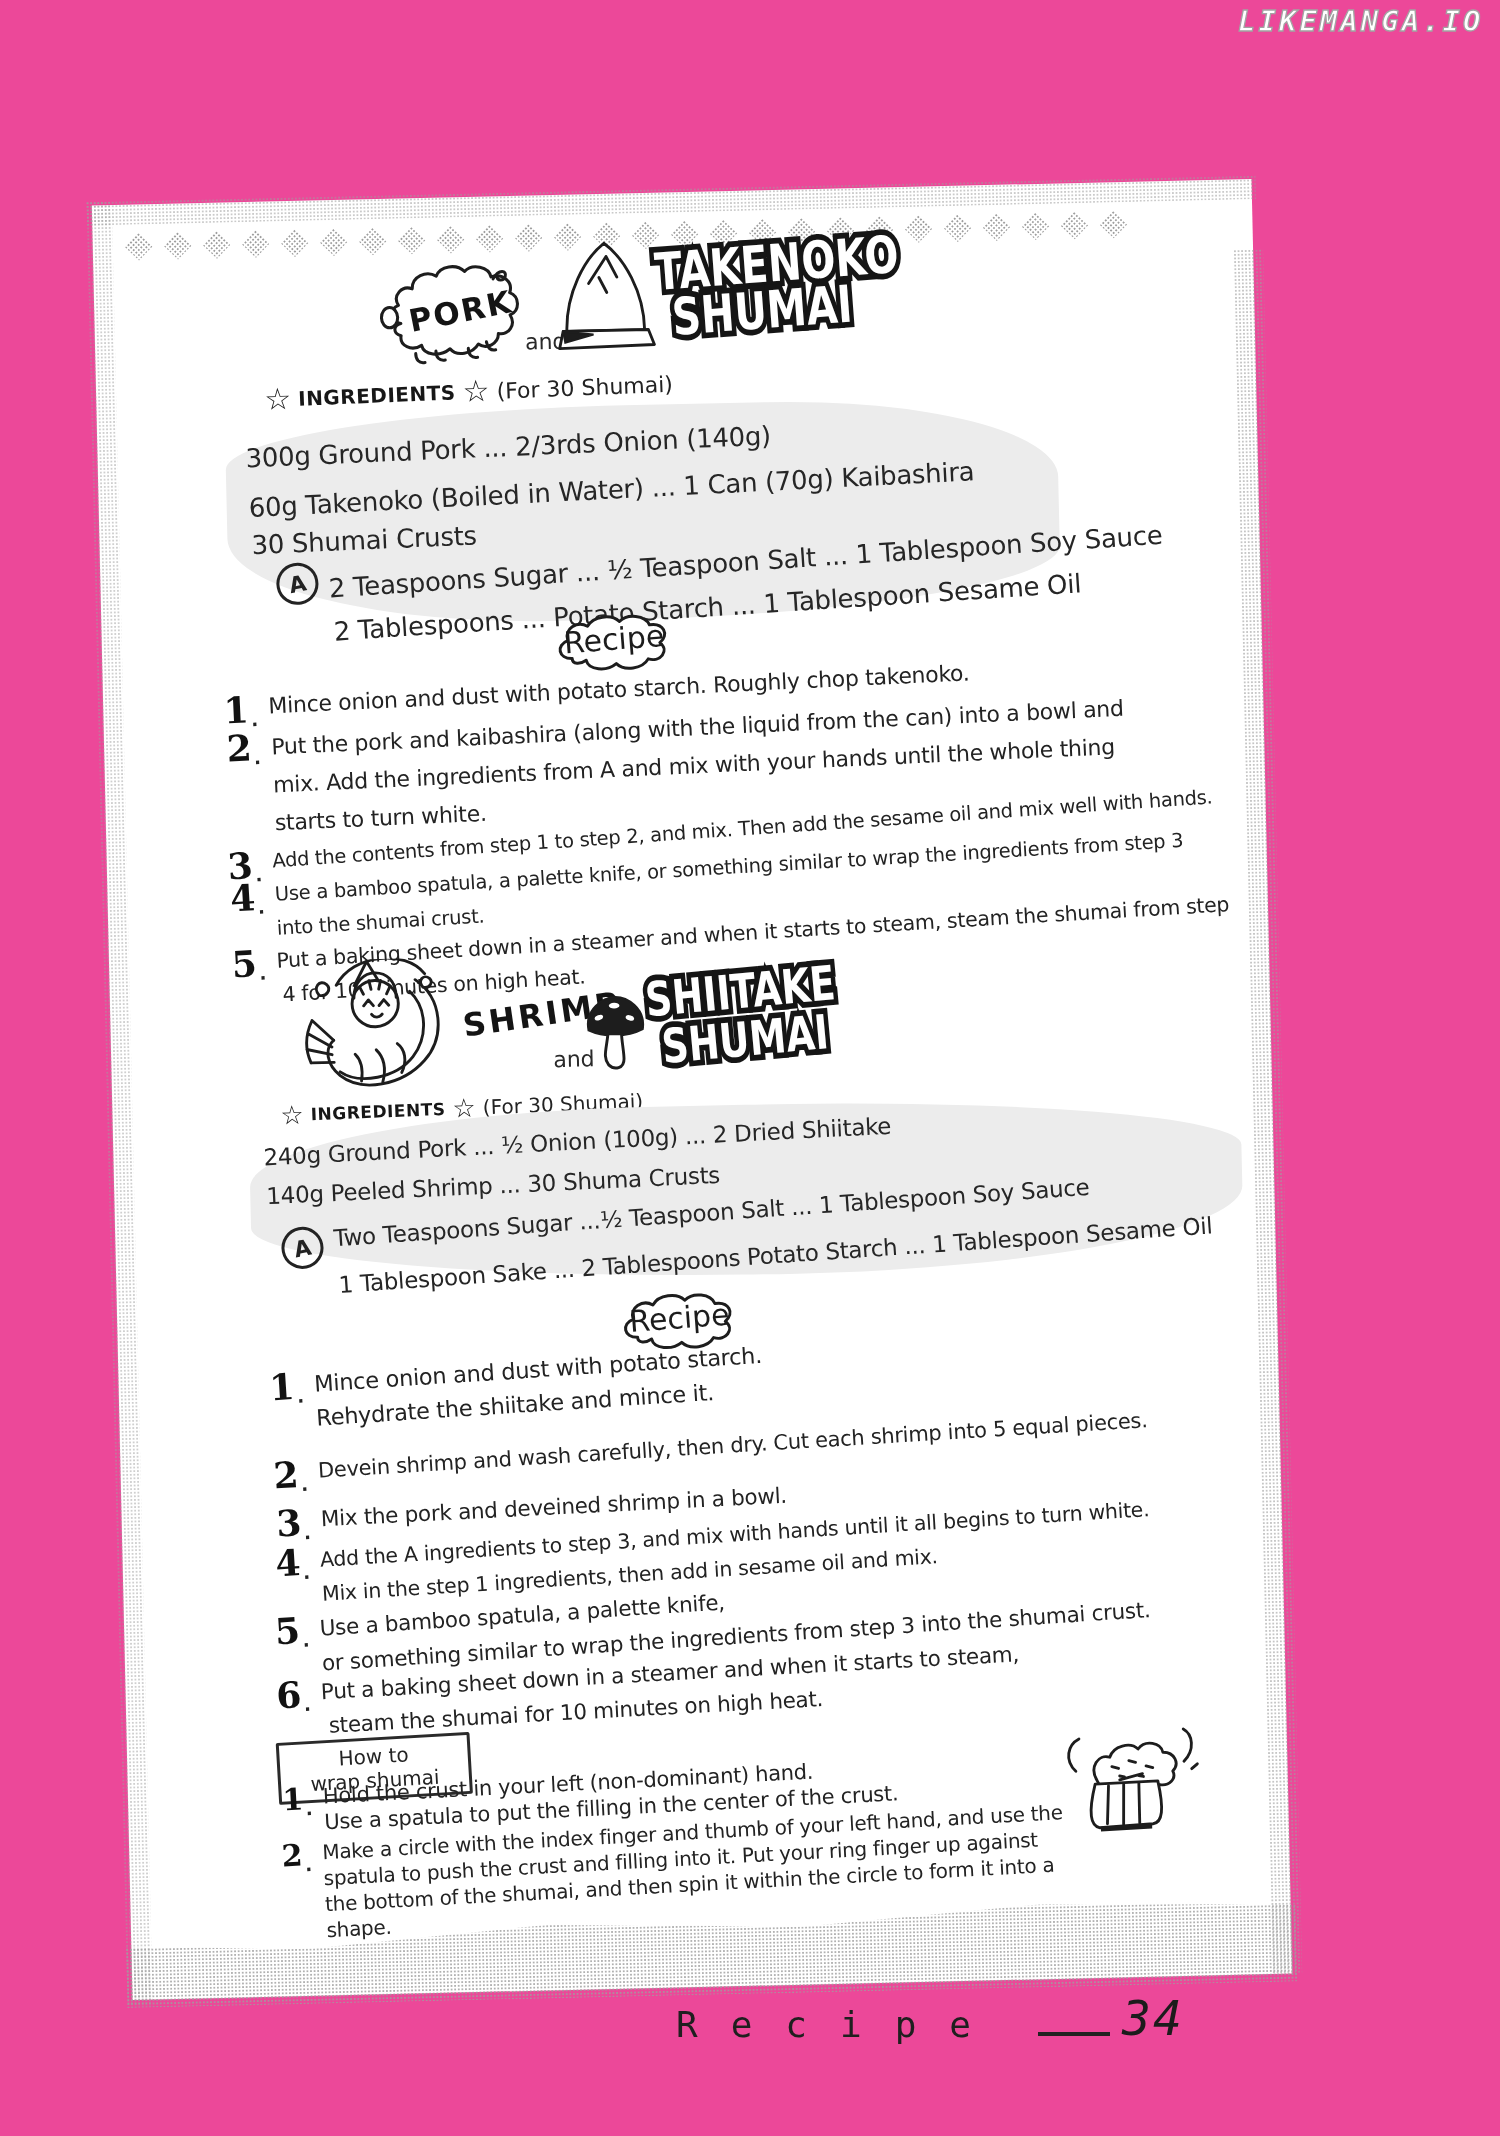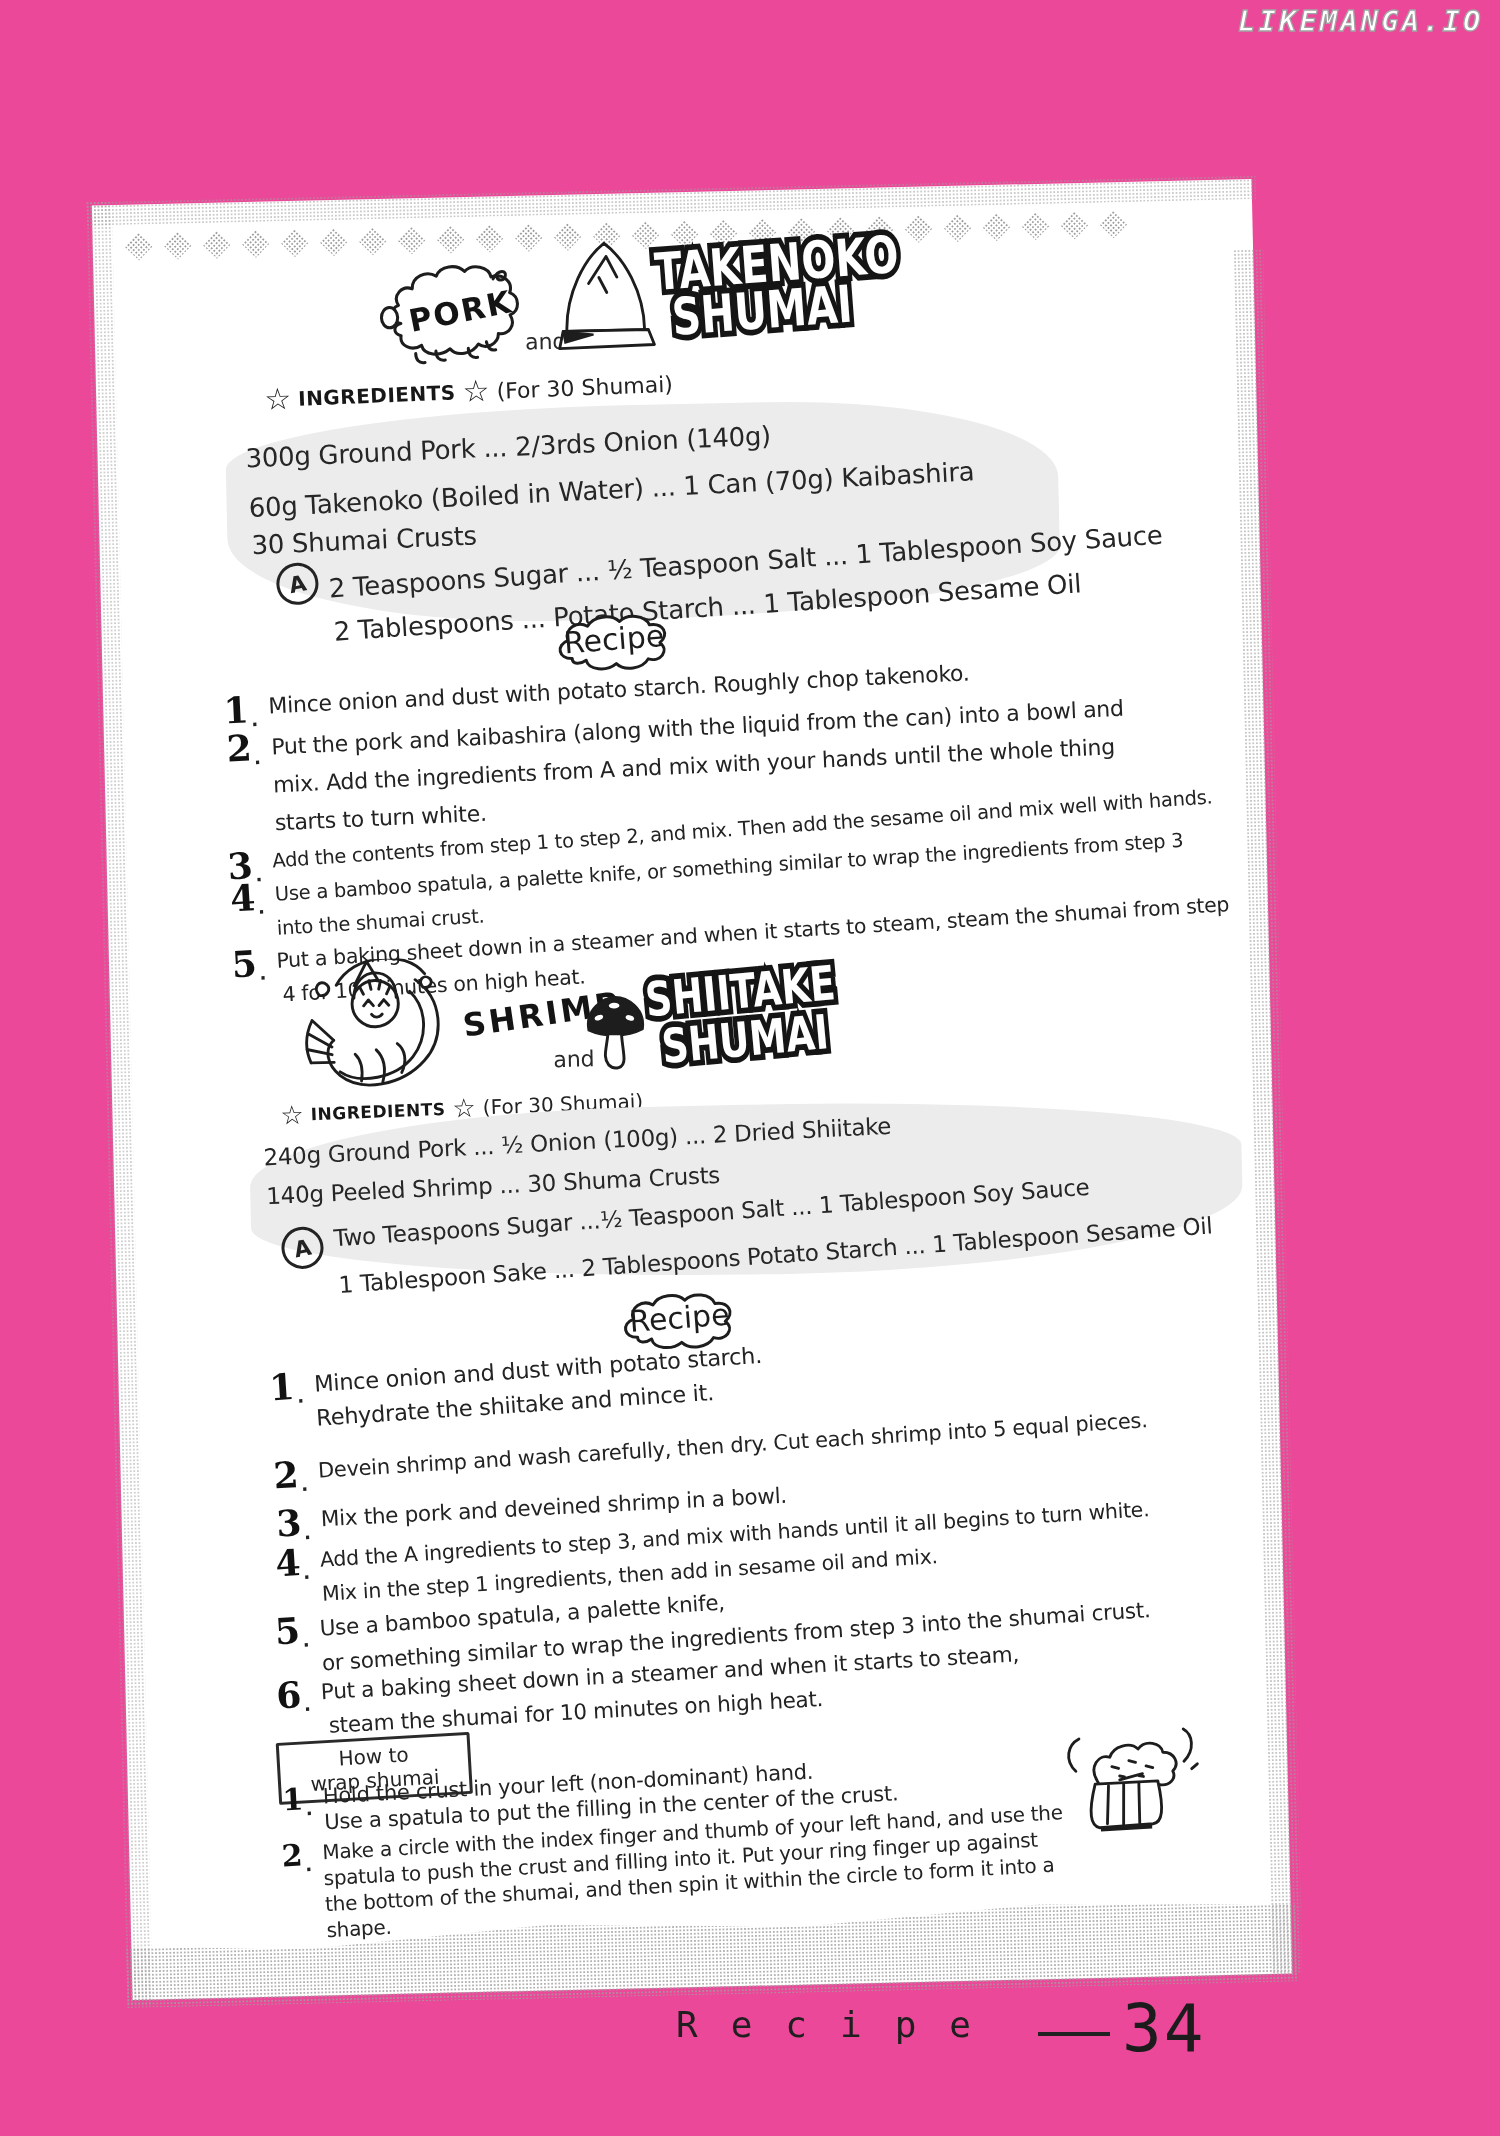--- a/index.html
+++ b/index.html
@@ -73,21 +73,21 @@
   
   .footer{position:absolute;left:0;top:1994px;width:1500px;height:80px;}
   .f-series{position:absolute;left:160px;top:14px;height:52px;display:flex;align-items:center;
     border-left:3px dotted #555;border-right:3px dotted #555;padding:0 22px;}
   .f-series span{font-family:"DejaVu Sans Mono",monospace;font-size:20px;letter-spacing:10px;
     color:#2c2c2c;white-space:nowrap;}
   .f-recipe{position:absolute;left:676px;top:10px;font-family:"DejaVu Sans Mono",monospace;
     font-size:36px;letter-spacing:33px;color:#1f1f1f;white-space:nowrap;}
   .f-dash{position:absolute;left:1038px;top:38px;width:72px;height:4px;background:#222;}
   .f-num{position:absolute;left:1122px;top:-4px;font-family:"DejaVu Sans Mono",monospace;
-    font-size:66px;color:#1c1c1c;letter-spacing:2px;}
+    font-size:48px;color:#1c1c1c;letter-spacing:2px;font-style:italic;}
 
   svg .ink{stroke:#1d1d1d;fill:none;stroke-width:3;stroke-linecap:round;stroke-linejoin:round;}
   svg .inkfill{stroke:#1d1d1d;fill:#ffffff;stroke-width:3;stroke-linejoin:round;}
   svg .solid{fill:#1d1d1d;stroke:#1d1d1d;stroke-width:2;}
 </style>
 </head>
 <body>
 
 <div id="screen">
 

